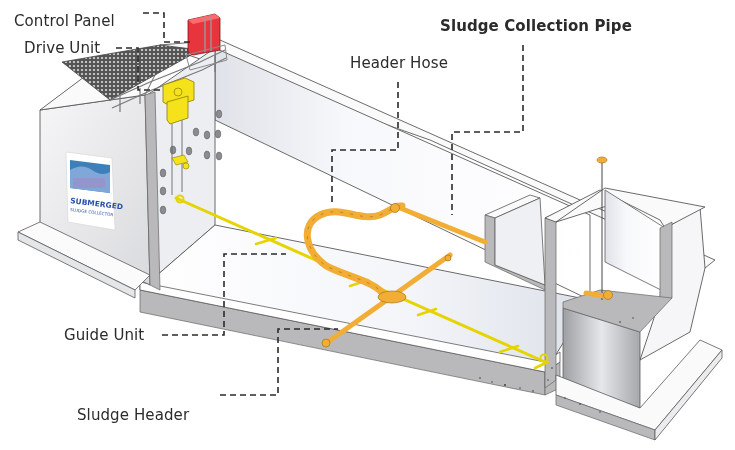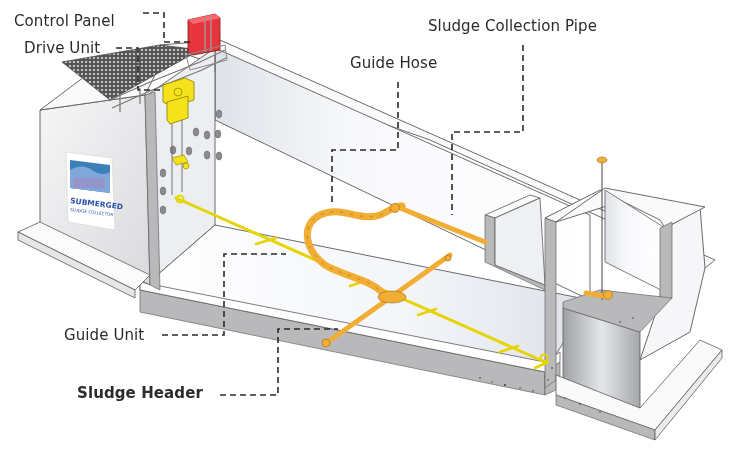--- a/index.html
+++ b/index.html
@@ -194,16 +194,16 @@
     <polyline class="leader" points="116,48 138,48 138,90 160,90"></polyline>
     <polyline class="leader" points="398,82 398,150 332,150 332,205"></polyline>
     <polyline class="leader" points="523,45 523,132 452,132 452,215"></polyline>
     <polyline class="leader" points="162,335 224,335 224,254 286,254"></polyline>
     <polyline class="leader" points="220,395 278,395 278,329 338,329"></polyline>
   </g>
 </svg>
 
 <div class="label" style="left:14px; top:12px;">Control Panel</div>
 <div class="label" style="left:24px; top:39px;">Drive Unit</div>
-<div class="label" style="left:350px; top:54px;">Guide Hose</div>
-<div class="label" style="left:428px; top:17px;">Sludge Collection Pipe</div>
+<div class="label" style="left:350px; top:54px;">Header Hose</div>
+<div class="label" style="left:440px; top:17px;font-weight:bold;">Sludge Collection Pipe</div>
 <div class="label" style="left:64px; top:326px;">Guide Unit</div>
-<div class="label" style="left:77px; top:384px;font-weight:bold;">Sludge Header</div>
+<div class="label" style="left:77px; top:406px;">Sludge Header</div>
 
 </body></html>

